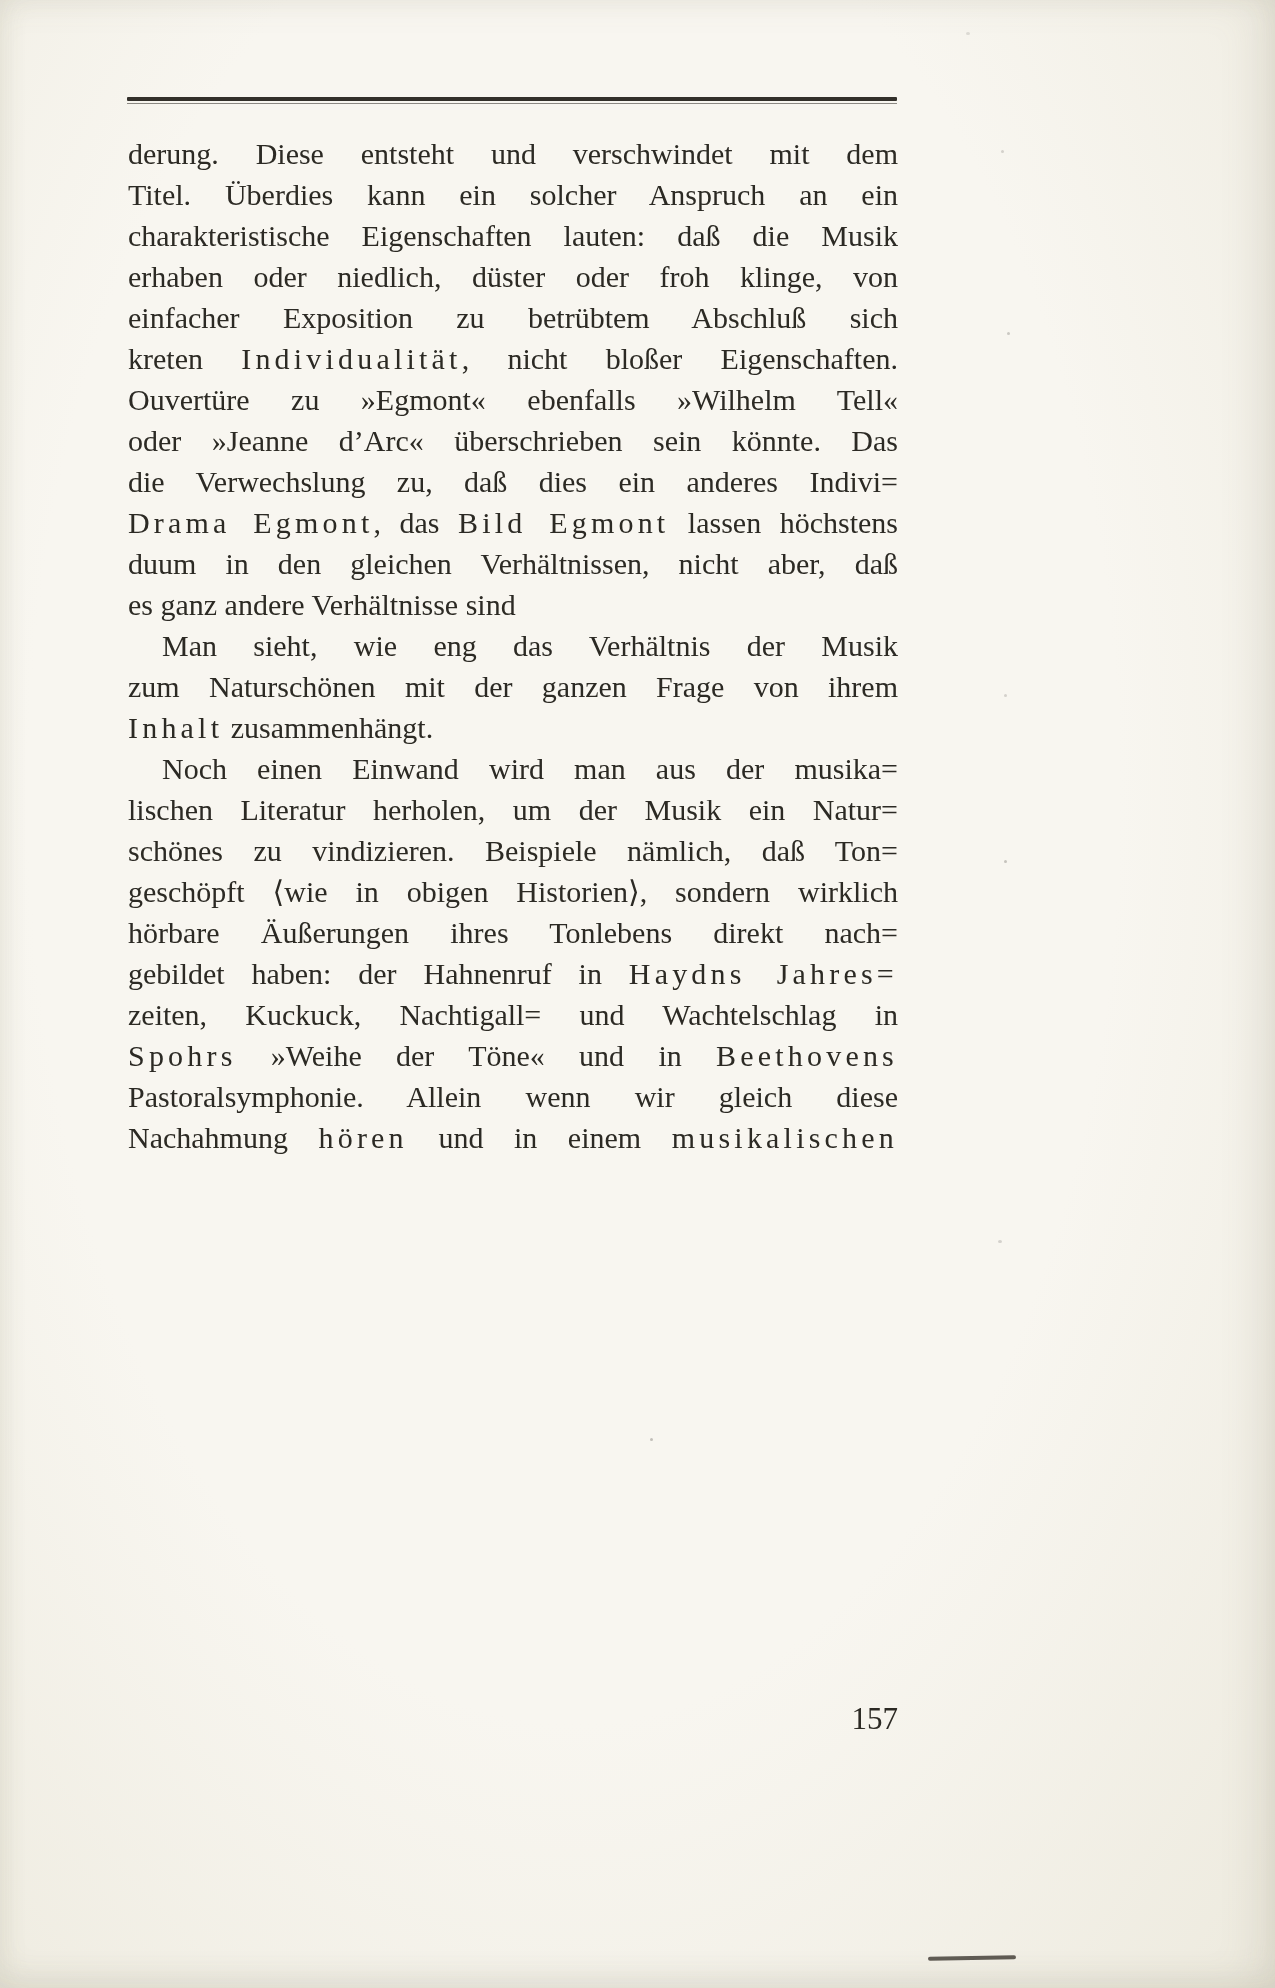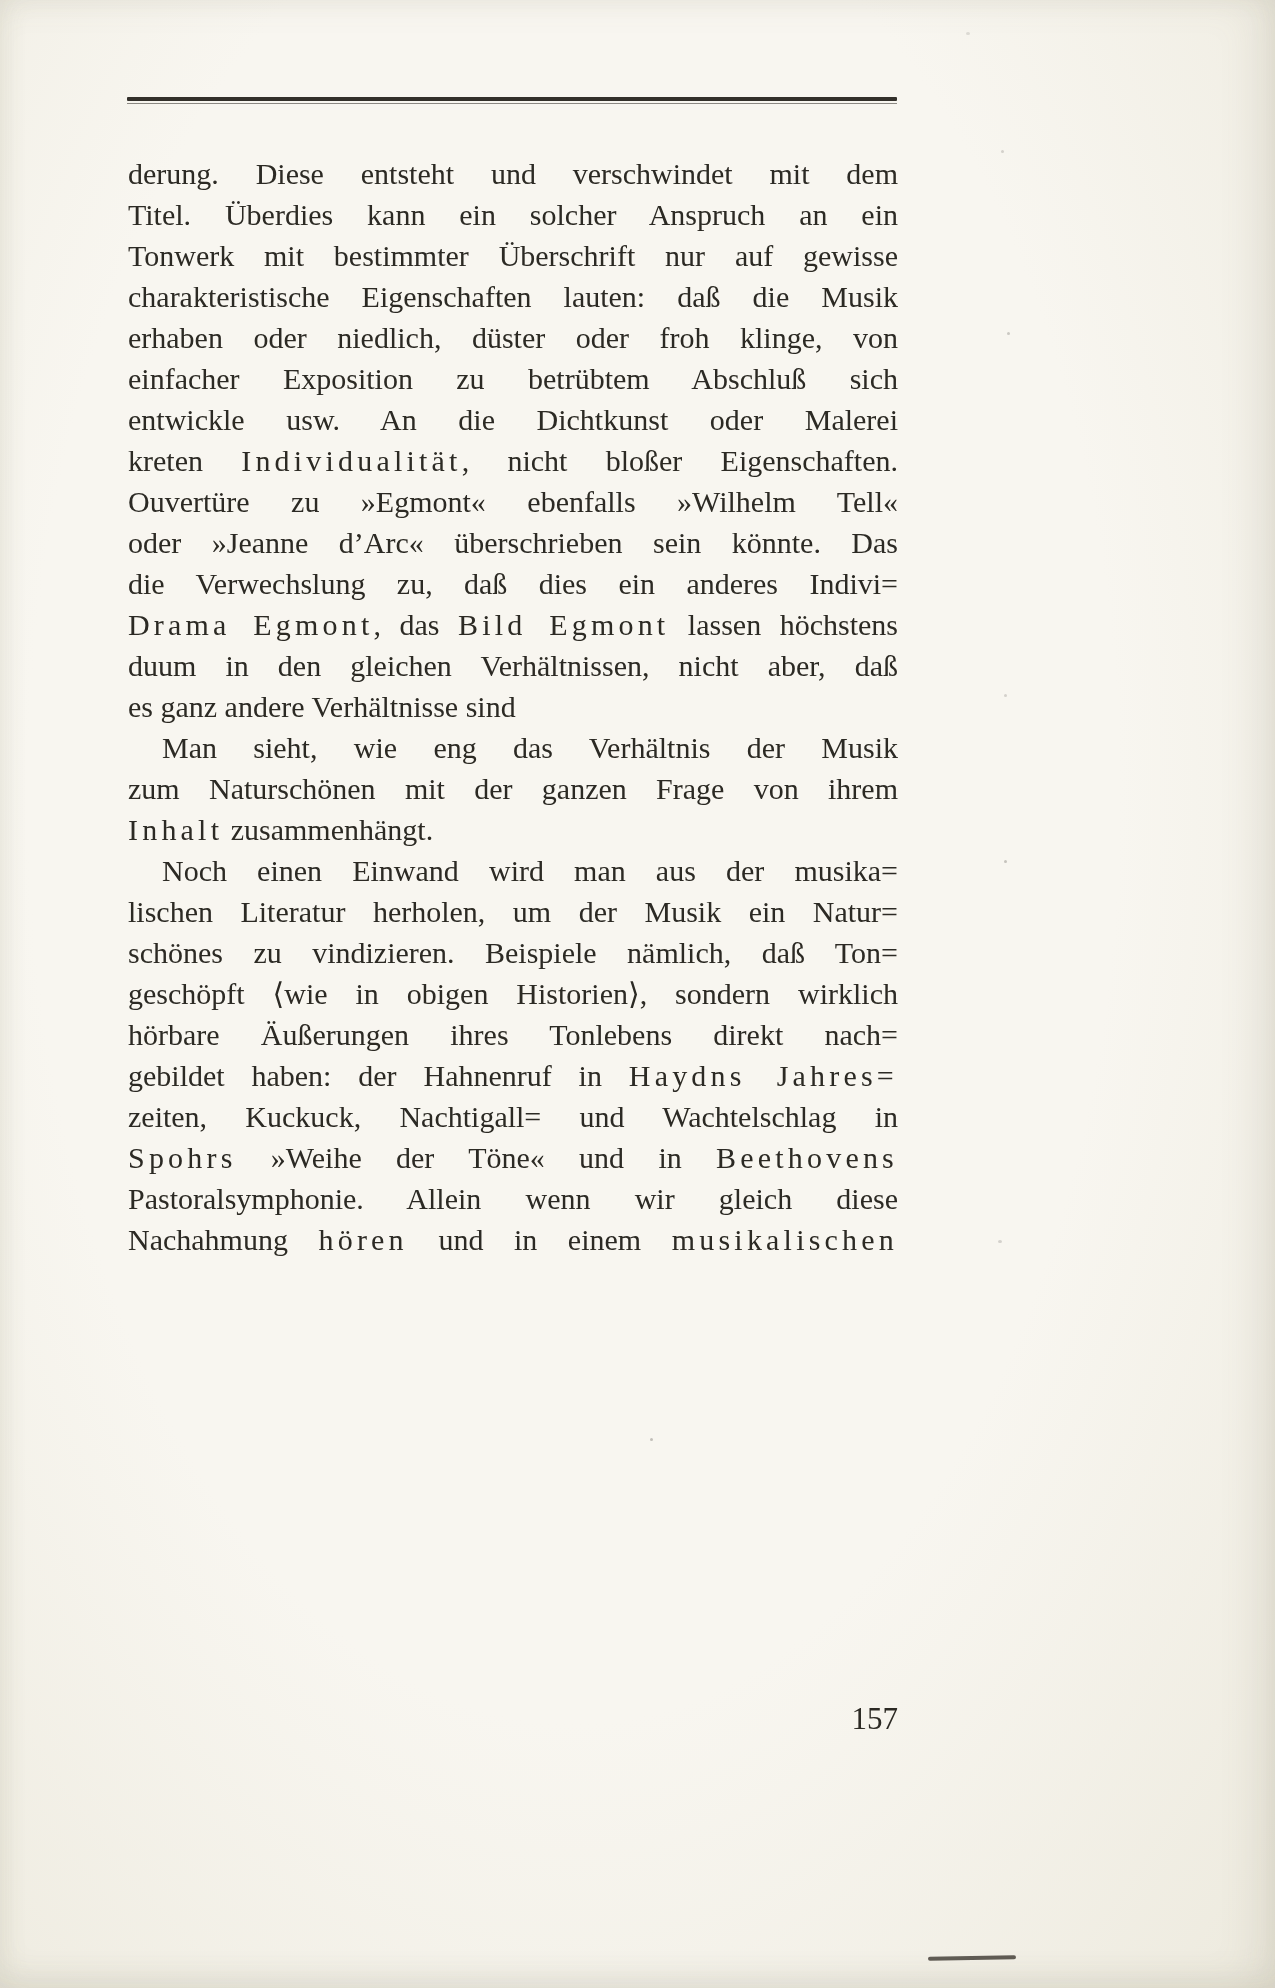--- a/index.html
+++ b/index.html
@@ -21,21 +21,21 @@
     background:radial-gradient(ellipse at 45% 40%, var(--paper) 55%, var(--paper-edge) 100%);
     box-shadow:inset -20px 0 38px rgba(120,110,88,0.10), inset 0 -14px 30px rgba(120,110,88,0.07), inset 8px 0 24px rgba(120,110,88,0.05);
     color:var(--ink);
   }
   .rule{
     position:absolute;left:127px;top:97px;width:770px;
   }
   .rule-thick{height:4px;background:var(--rule);border-radius:1px;}
   .rule-thin{height:1px;background:var(--rule);opacity:.55;margin-top:2px;}
   .textblock{
-    position:absolute;left:128px;top:133px;width:770px;margin-top:20px;
+    position:absolute;left:128px;top:133px;width:770px;
   }
   .line{
     font-size:30px;
     line-height:41px;
     text-align:justify;
     text-align-last:left;
     color:var(--ink);
   }
   .line.j{text-align-last:justify;}
   .line.ind{text-indent:34px;}
@@ -54,25 +54,23 @@
 <div class="page">
 
   <div class="rule">
     <div class="rule-thick"></div>
     <div class="rule-thin"></div>
   </div>
 
   <main class="textblock">
       <div class="line j"><span>derung. Diese entsteht und verschwindet mit dem</span></div>
       <div class="line j"><span>Titel. Überdies kann ein solcher Anspruch an ein</span></div>
-      <div class="line j"><span>Tonwerk mit bestimmter Überschrift nur auf gewisse</span></div>
       <div class="line j"><span>charakteristische Eigenschaften lauten: daß die Musik</span></div>
       <div class="line j"><span>erhaben oder niedlich, düster oder froh klinge, von</span></div>
       <div class="line j"><span>einfacher Exposition zu betrübtem Abschluß sich</span></div>
-      <div class="line j"><span>entwickle usw. An die Dichtkunst oder Malerei</span></div>
       <div class="line j"><span>kreten </span><span class="sp">Individualität</span><span>, nicht bloßer Eigenschaften.</span></div>
       <div class="line j"><span>Ouvertüre zu »Egmont« ebenfalls »Wilhelm Tell«</span></div>
       <div class="line j"><span>oder »Jeanne d’Arc« überschrieben sein könnte. Das</span></div>
       <div class="line j"><span>die Verwechslung zu, daß dies ein anderes Indivi=</span></div>
       <div class="line j"><span class="sp">Drama Egmont</span><span>, das </span><span class="sp">Bild Egmont</span><span> lassen höchstens</span></div>
       <div class="line j"><span>duum in den gleichen Verhältnissen, nicht aber, daß</span></div>
       <div class="line"><span>es ganz andere Verhältnisse sind</span></div>
       <div class="line j ind"><span>Man sieht, wie eng das Verhältnis der Musik</span></div>
       <div class="line j"><span>zum Naturschönen mit der ganzen Frage von ihrem</span></div>
       <div class="line"><span class="sp">Inhalt</span><span> zusammenhängt.</span></div>

